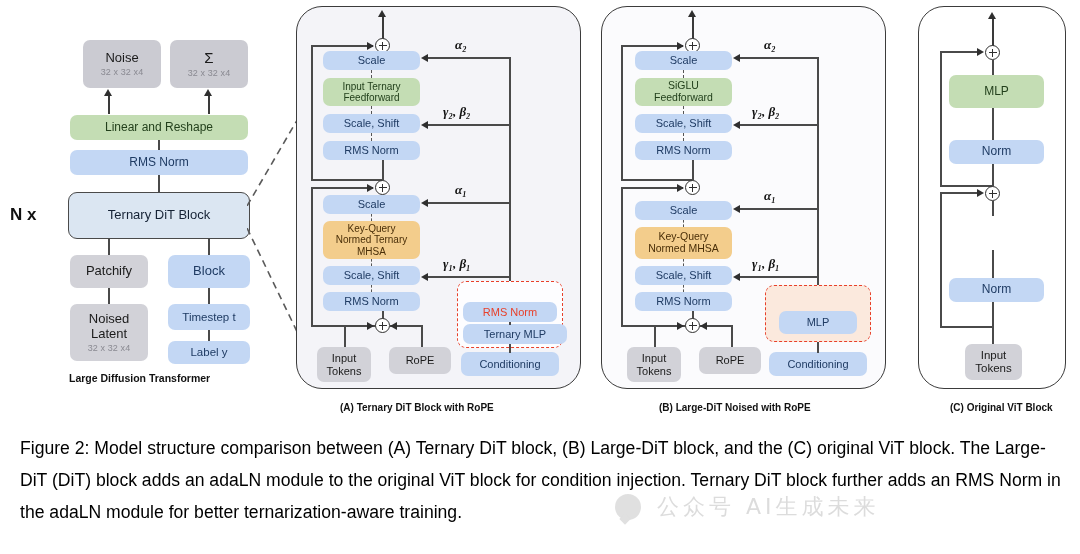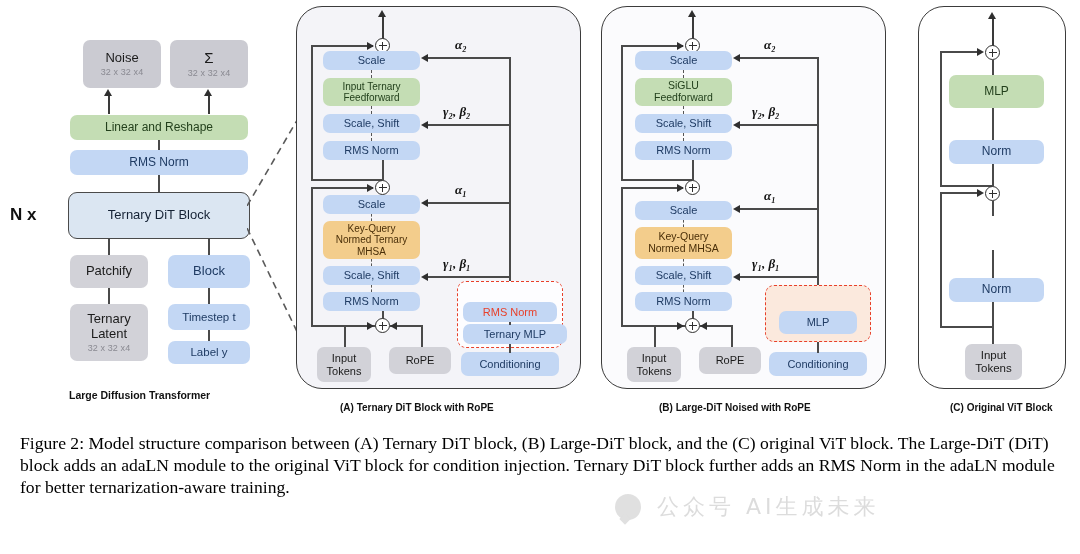--- a/index.html
+++ b/index.html
@@ -51,21 +51,21 @@
   .adaln-title{position:absolute;width:100%;text-align:center;font-size:11px;color:#1b1b1b;}
 
   .greek{position:absolute;font-family:"Liberation Serif",serif;font-style:italic;
          font-size:13px;color:#111;white-space:nowrap;font-weight:bold;}
 
   .nx{position:absolute;font-size:17px;font-weight:bold;color:#111;}
   .stitle{position:absolute;font-size:10.5px;font-weight:bold;color:#111;white-space:nowrap;}
 
   
   #caption{position:absolute;left:20px;top:432px;width:1044px;
-           font-family:Liberation Serif, serif;font-size:17.6px;line-height:22px;color:#000;
+           font-family:Liberation Sans, sans-serif;font-size:17.6px;line-height:32px;color:#000;
            text-align:left;}
   
   #wm{position:absolute;left:615px;top:487px;width:330px;height:40px;opacity:.30;
       display:flex;align-items:center;gap:8px;pointer-events:none;}
   #wm .wmk{font-family:"DejaVu Sans",sans-serif;font-size:22px;color:#8d8d8d;letter-spacing:4px;white-space:nowrap;margin-left:8px;}
   #wm .wmlogo{width:26px;height:26px;border-radius:50%;background:#9a9a9a;position:relative;flex:0 0 auto;}
   #wm .wmlogo:after{content:"";position:absolute;left:6px;bottom:-3px;width:8px;height:8px;
         background:#9a9a9a;transform:rotate(45deg);}
 </style>
 </head>
@@ -112,34 +112,34 @@
       <span>Patchify</span>
     </div>
     <div class="box blue" style="left:168px;top:255px;width:82px;height:33px;font-size:13px;">
       <span>Block</span>
     </div>
 
     <div class="ln vl thin" style="left:108px;top:288px;height:16px;"></div>
     <div class="ln vl thin" style="left:208px;top:288px;height:16px;"></div>
 
     <div class="box lgray" style="left:70px;top:304px;width:78px;height:57px;font-size:13px;">
-      <span style="white-space:pre-line;">Ternary
+      <span style="white-space:pre-line;">Noised
 Latent</span>
       <span class="sub">32 x 32 x4</span>
     </div>
 
     <div class="box blue" style="left:168px;top:304px;width:82px;height:26px;font-size:11.5px;">
       <span>Timestep t</span>
     </div>
     <div class="ln vl thin" style="left:208px;top:330px;height:11px;"></div>
     <div class="box blue" style="left:168px;top:341px;width:82px;height:23px;font-size:11.5px;">
       <span>Label y</span>
     </div>
 
-    <div class="stitle" style="left:69px;top:389px;text-align:center;">Large Diffusion Transformer</div>
+    <div class="stitle" style="left:69px;top:372px;text-align:center;">Large Diffusion Transformer</div>
   </div>
 
   <div style="position:absolute;left:247px;top:110px;width:56px;height:96px;
               border-top:0;border-left:0;">
     <svg width="56" height="96" style="display:block;">
       <line x1="0" y1="96" x2="56" y2="0" stroke="#5a5a5a" stroke-width="1.6" stroke-dasharray="7,5"></line>
     </svg>
   </div>
   <div style="position:absolute;left:247px;top:228px;width:56px;height:116px;">
     <svg width="56" height="116" style="display:block;">

